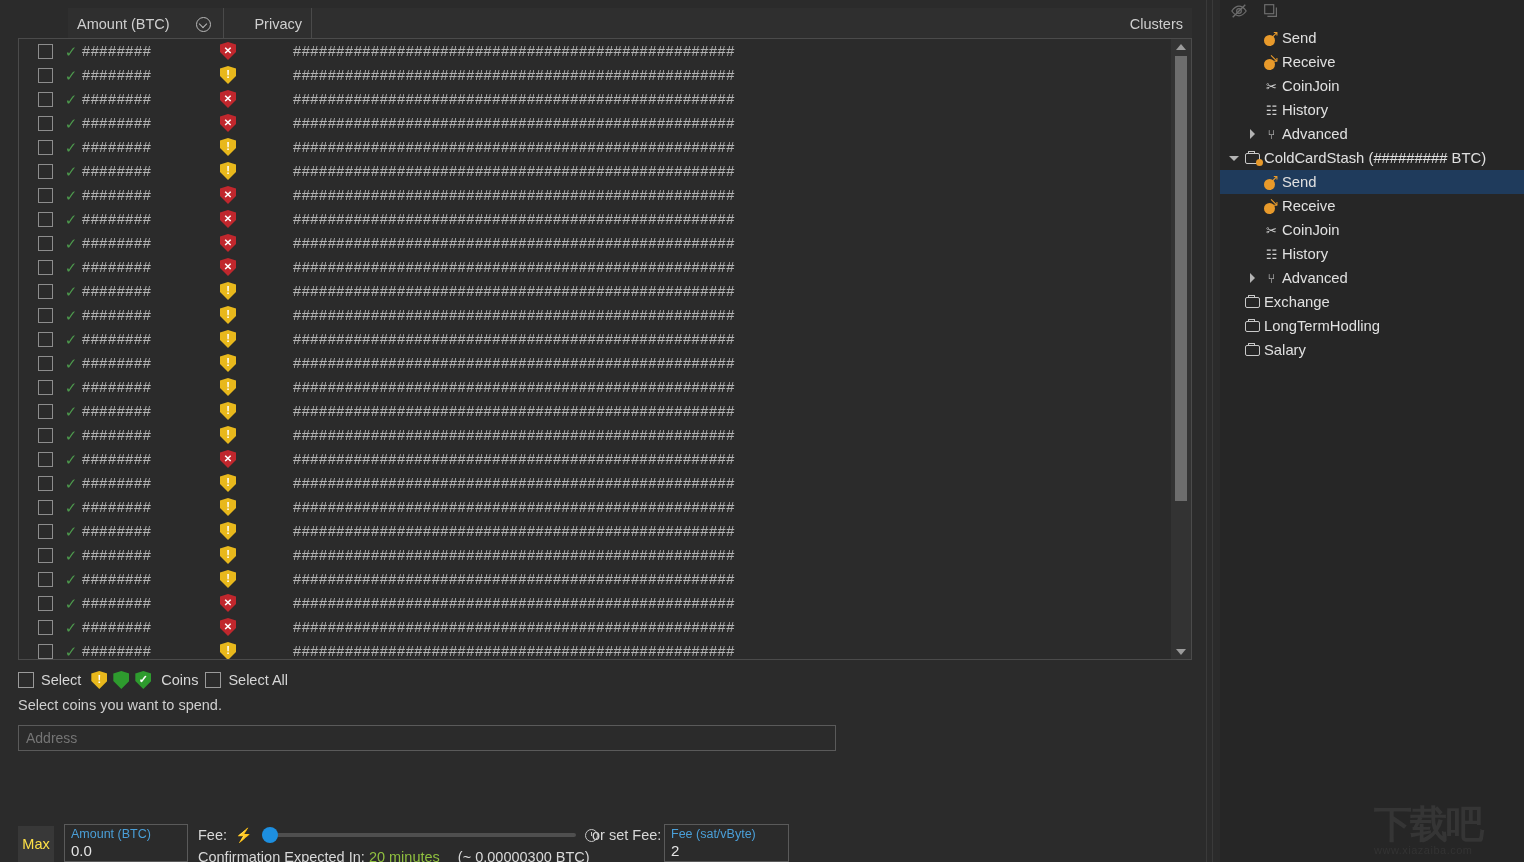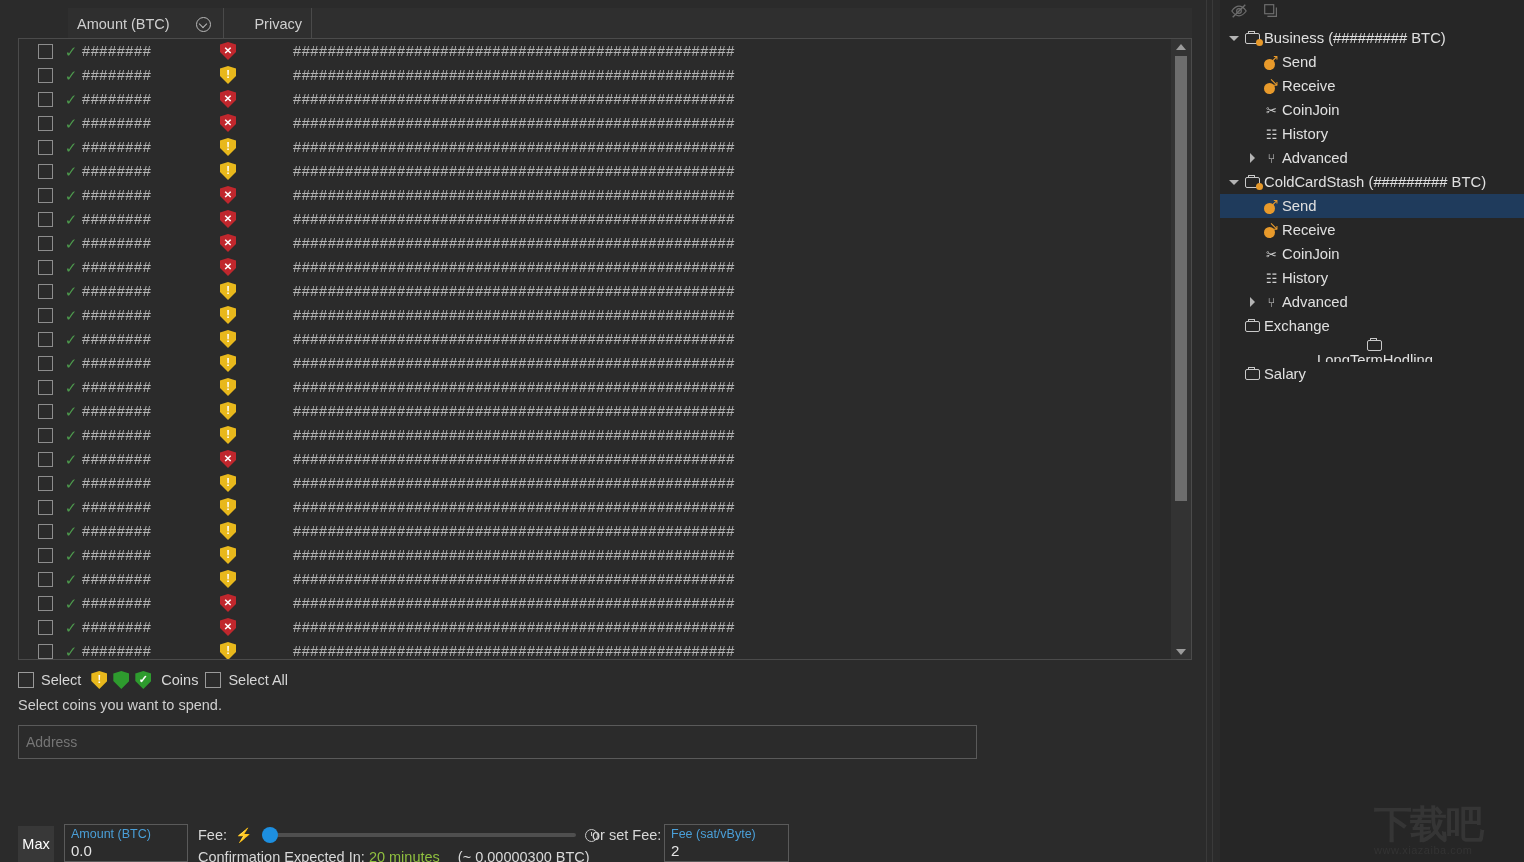--- a/index.html
+++ b/index.html
@@ -213,40 +213,40 @@
     position: absolute;
     left: 18px; top: 697px;
     color: #cfcfcf;
     font-size: 14.5px;
   }
 
   
   .text-field {
     position: absolute;
     left: 18px;
-    width: 959px;
+    width: 818px;
     height: 26px;
     background: #2b2b2b;
     border: 1px solid #5a5a5a;
     color: #8c8c8c;
     font-size: 14px;
-    padding: 16px 7px;
+    padding: 8px 7px;
     line-height: 24px;
     font-family: "Liberation Sans", sans-serif;
   }
   #address-field { top: 725px; }
   #observers-field { top: 771px; }
 
   
   #max-button {
     position: absolute;
     left: 18px; top: 826px;
     width: 36px; height: 36px;
     background: #383838;
-    color: #ffffff;
+    color: #fde047;
     font-size: 14.5px;
     display: flex; align-items: center; justify-content: center;
   }
   #amount-box {
     position: absolute;
     left: 64px; top: 824px;
     width: 124px; height: 38px;
     border: 1px solid #5a5a5a;
     background: #2b2b2b;
     padding: 2px 6px;
@@ -468,20 +468,23 @@
   <div id="main-panel">
 
     <div class="col-header-band">
       <div class="col-spacer"></div>
       <div class="col-head amount">
         <span>Amount (BTC)</span>
         <span class="sort-icon"></span>
       </div>
       <div class="col-head privacy">
         <span>Privacy</span>
+      </div>
+      <div class="col-head clusters">
+        <span>Clusters</span>
       </div>
     </div>
 
     <div id="coin-list-frame">
       <div id="coin-rows">
           <div class="coin-row">
             <div class="row-checkbox"></div>
             <div class="row-check-mark">✓</div>
             <div class="row-amount">########</div>
             <div class="row-privacy">
@@ -873,34 +876,85 @@
         </svg>
       </span>
       <span class="tb-icon">
         <svg viewBox="0 0 20 20" width="18" height="18" fill="none" stroke="#9a9a9a" stroke-width="1.3">
           <rect x="3" y="3" width="10" height="10"></rect>
           <path d="M6 16h10V6"></path>
         </svg>
       </span>
     </div>
     <div id="nav-tree">
+        <div class="nav-item" style="padding-left: 24px;">
+          <span class="expander blank">
+            <i></i>
+          </span>
+          <span class="nav-icon">
+            <span class="ico-send">
+              <span class="ball"></span>
+              <span class="arr">↗</span>
+            </span>
+          </span>
+          <span class="nav-label">Send</span>
+        </div>
+        <div class="nav-item" style="padding-left: 24px;">
+          <span class="expander blank">
+            <i></i>
+          </span>
+          <span class="nav-icon">
+            <span class="ico-receive">
+              <span class="ball"></span>
+              <span class="arr">↘</span>
+            </span>
+          </span>
+          <span class="nav-label">Receive</span>
+        </div>
+        <div class="nav-item" style="padding-left: 24px;">
+          <span class="expander blank">
+            <i></i>
+          </span>
+          <span class="nav-icon">
+            <span class="ico-mono">✂</span>
+          </span>
+          <span class="nav-label">CoinJoin</span>
+        </div>
+        <div class="nav-item" style="padding-left: 24px;">
+          <span class="expander blank">
+            <i></i>
+          </span>
+          <span class="nav-icon">
+            <span class="ico-mono">☷</span>
+          </span>
+          <span class="nav-label">History</span>
+        </div>
+        <div class="nav-item" style="padding-left: 24px;">
+          <span class="expander collapsed">
+            <i></i>
+          </span>
+          <span class="nav-icon">
+            <span class="ico-mono">⑂</span>
+          </span>
+          <span class="nav-label">Advanced</span>
+        </div>
         <div class="nav-item" style="padding-left: 6px;">
           <span class="expander">
             <i></i>
           </span>
           <span class="nav-icon">
             <span class="ico-wallet">
               <span class="tab"></span>
               <span class="card"></span>
               <span class="dot"></span>
             </span>
           </span>
-          <span class="nav-label">Business (######### BTC)</span>
-        </div>
-        <div class="nav-item" style="padding-left: 24px;">
+          <span class="nav-label">ColdCardStash (######### BTC)</span>
+        </div>
+        <div class="nav-item selected" style="padding-left: 24px;">
           <span class="expander blank">
             <i></i>
           </span>
           <span class="nav-icon">
             <span class="ico-send">
               <span class="ball"></span>
               <span class="arr">↗</span>
             </span>
           </span>
           <span class="nav-label">Send</span>
@@ -938,96 +992,32 @@
         <div class="nav-item" style="padding-left: 24px;">
           <span class="expander collapsed">
             <i></i>
           </span>
           <span class="nav-icon">
             <span class="ico-mono">⑂</span>
           </span>
           <span class="nav-label">Advanced</span>
         </div>
         <div class="nav-item" style="padding-left: 6px;">
-          <span class="expander">
-            <i></i>
-          </span>
-          <span class="nav-icon">
-            <span class="ico-wallet">
-              <span class="tab"></span>
-              <span class="card"></span>
-              <span class="dot"></span>
-            </span>
-          </span>
-          <span class="nav-label">ColdCardStash (######### BTC)</span>
-        </div>
-        <div class="nav-item selected" style="padding-left: 24px;">
-          <span class="expander blank">
-            <i></i>
-          </span>
-          <span class="nav-icon">
-            <span class="ico-send">
-              <span class="ball"></span>
-              <span class="arr">↗</span>
-            </span>
-          </span>
-          <span class="nav-label">Send</span>
-        </div>
-        <div class="nav-item" style="padding-left: 24px;">
-          <span class="expander blank">
-            <i></i>
-          </span>
-          <span class="nav-icon">
-            <span class="ico-receive">
-              <span class="ball"></span>
-              <span class="arr">↘</span>
-            </span>
-          </span>
-          <span class="nav-label">Receive</span>
-        </div>
-        <div class="nav-item" style="padding-left: 24px;">
-          <span class="expander blank">
-            <i></i>
-          </span>
-          <span class="nav-icon">
-            <span class="ico-mono">✂</span>
-          </span>
-          <span class="nav-label">CoinJoin</span>
-        </div>
-        <div class="nav-item" style="padding-left: 24px;">
-          <span class="expander blank">
-            <i></i>
-          </span>
-          <span class="nav-icon">
-            <span class="ico-mono">☷</span>
-          </span>
-          <span class="nav-label">History</span>
-        </div>
-        <div class="nav-item" style="padding-left: 24px;">
-          <span class="expander collapsed">
-            <i></i>
-          </span>
-          <span class="nav-icon">
-            <span class="ico-mono">⑂</span>
-          </span>
-          <span class="nav-label">Advanced</span>
-        </div>
-        <div class="nav-item" style="padding-left: 6px;">
           <span class="expander blank">
             <i></i>
           </span>
           <span class="nav-icon">
             <span class="ico-wallet plain">
               <span class="tab"></span>
               <span class="card"></span>
             </span>
           </span>
           <span class="nav-label">Exchange</span>
         </div>
-        <div class="nav-item" style="padding-left: 6px; flex-direction: column;">
+        <div class="nav-item" style="padding-left: 6px;">
           <span class="expander blank">
             <i></i>
           </span>
           <span class="nav-icon">
             <span class="ico-wallet plain">
               <span class="tab"></span>
               <span class="card"></span>
             </span>
           </span>
           <span class="nav-label">LongTermHodling</span>

